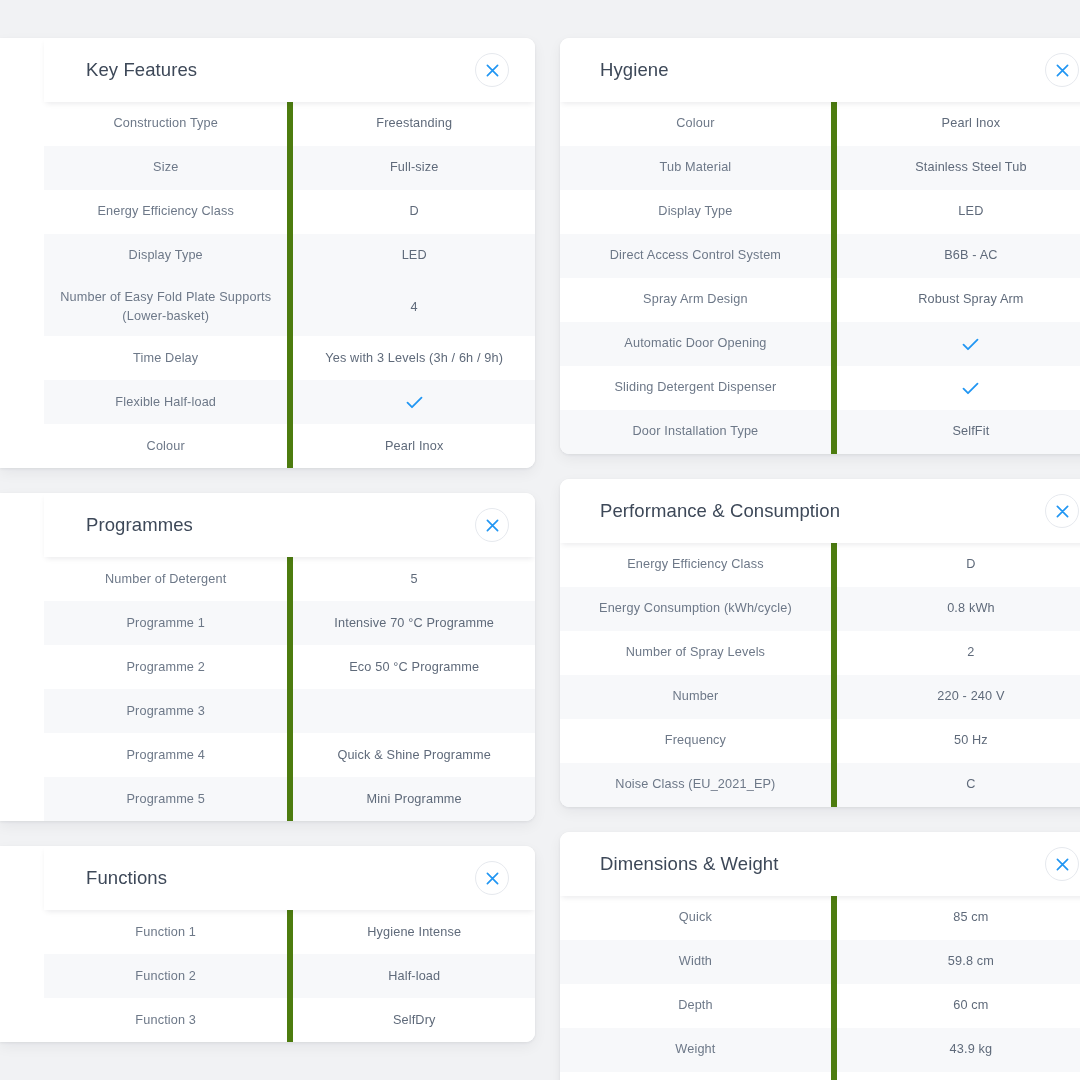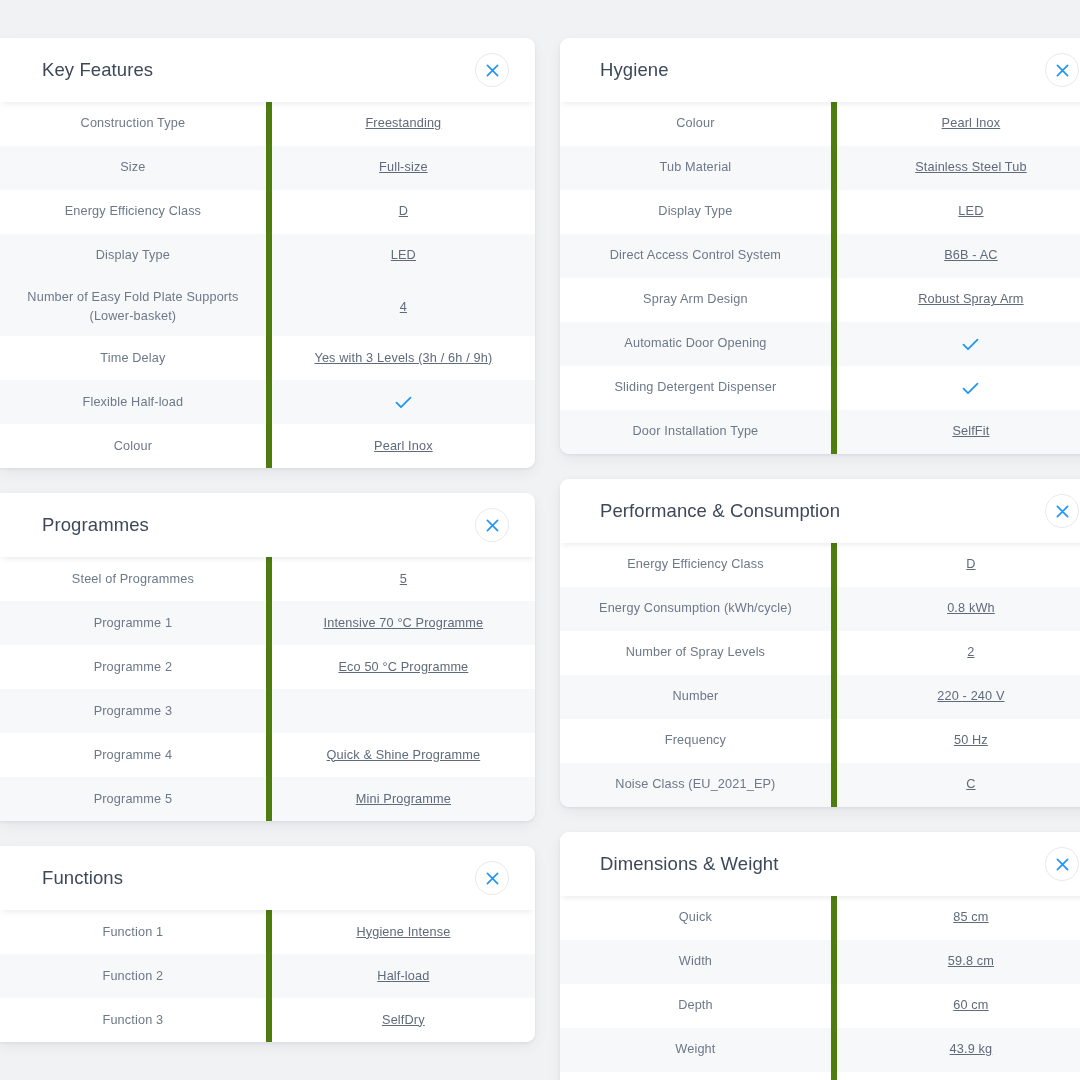--- a/index.html
+++ b/index.html
@@ -25,21 +25,21 @@
   .col-left{width:535px;margin-left:0;}
   .col-right{width:545px;}
 
   .card{
     background:#ffffff;
     border-radius:9px;
     box-shadow:0 1px 3px rgba(16,24,40,.07), 0 5px 14px rgba(16,24,40,.055);
     overflow:hidden;
   }
   
-  .col-left .card{border-top-left-radius:0;border-bottom-left-radius:0;}
+  .col-left .card{border-top-left-radius:0;border-bottom-left-radius:0;padding-left:44px;}
   .col-right .card{border-top-right-radius:0;border-bottom-right-radius:0;}
 
   .card-head{
     height:64px;
     display:flex;align-items:center;justify-content:space-between;
     padding:0 26px 0 42px;
     background:#fff;
     position:relative;
     z-index:2;
     box-shadow:0 3px 6px -2px rgba(16,24,40,.10);
@@ -75,21 +75,21 @@
     display:flex;align-items:center;justify-content:center;
     text-align:center;
     font-size:12.7px;
     line-height:1.5;
     color:#6d7888;
     padding:10px 14px;
     box-sizing:border-box;
     letter-spacing:.15px;
   }
   .spec-label{width:50.8%;border-right:6px solid #4d7c0f;}
-  .spec-value{width:49.2%;color:#5f6a7a;text-decoration:underline;}
+  .spec-value{width:49.2%;color:#5f6a7a;}
   .spec-value.check{color:#2196f3;}
   .tick{display:block;}
 </style>
 </head>
 <body>
 
 <div class="page">
   <div class="cols">
     <div class="col col-left">
         <div class="card">
@@ -148,21 +148,21 @@
             <button class="close-btn">
               <span>
                 <svg width="13" height="13" viewBox="0 0 13 13" aria-hidden="true">
                   <path d="M1.4 1.4 L11.6 11.6 M11.6 1.4 L1.4 11.6" stroke="#2196f3" stroke-width="1.7" stroke-linecap="round"></path>
                 </svg>
               </span>
             </button>
           </div>
           <div class="spec-table">
             <div class="spec-row">
-              <div class="spec-cell spec-label">Steel of Programmes</div>
+              <div class="spec-cell spec-label">Number of Detergent</div>
               <div class="spec-cell spec-value">5</div>
             </div>
             <div class="spec-row alt">
               <div class="spec-cell spec-label">Programme 1</div>
               <div class="spec-cell spec-value">Intensive 70 °C Programme</div>
             </div>
             <div class="spec-row">
               <div class="spec-cell spec-label">Programme 2</div>
               <div class="spec-cell spec-value">Eco 50 °C Programme</div>
             </div>

